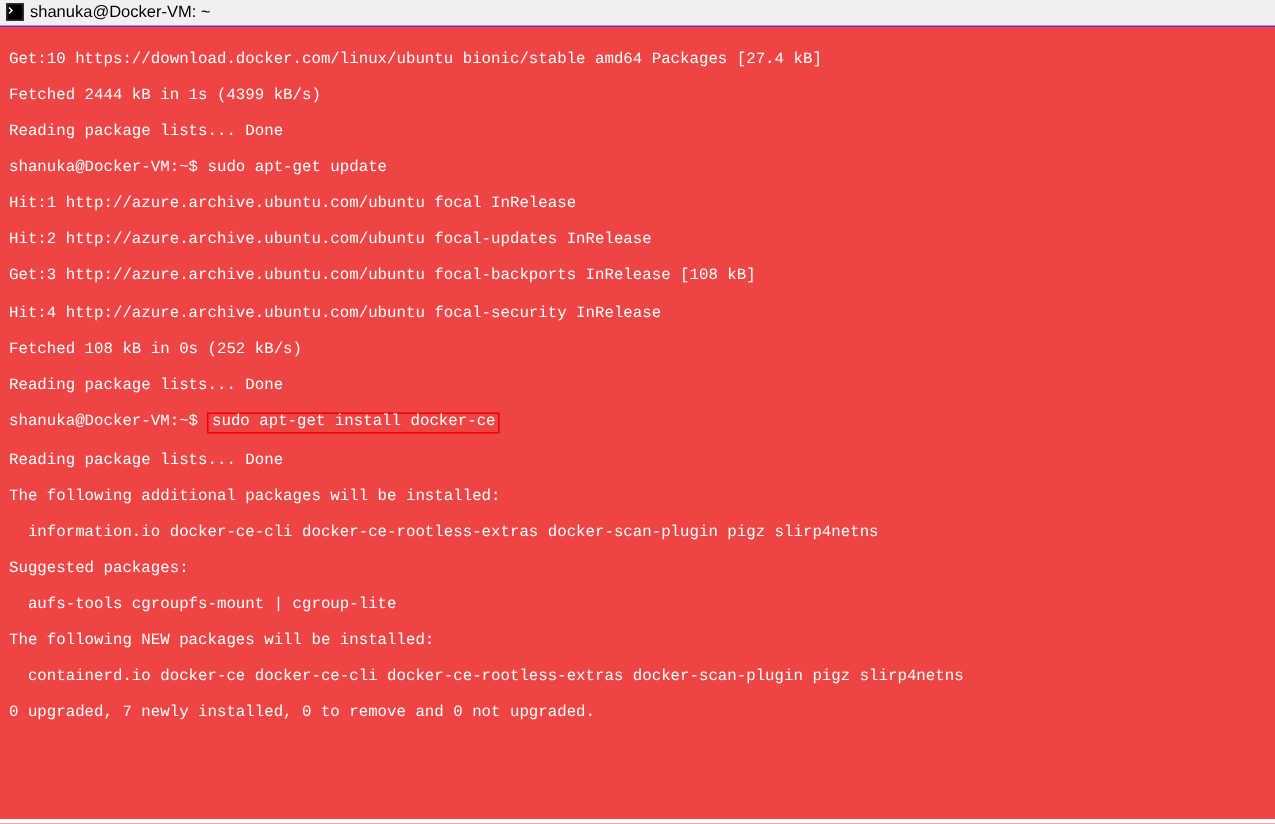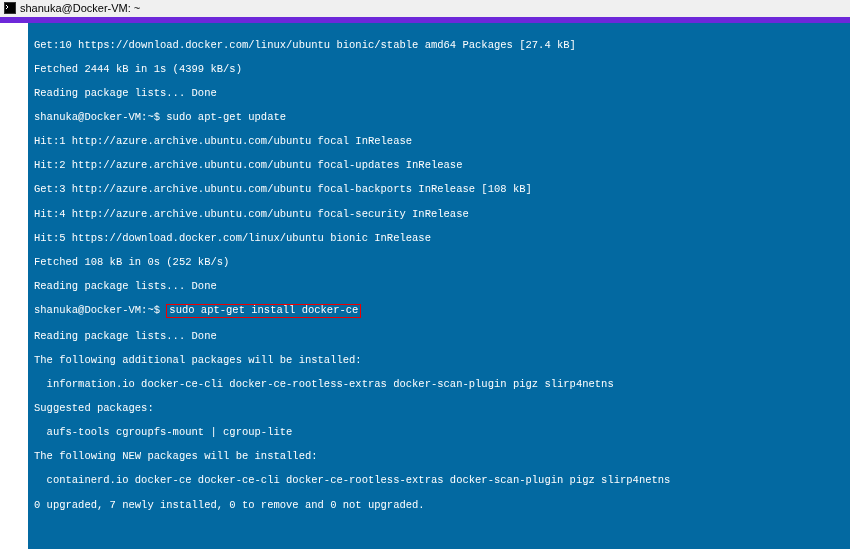--- a/index.html
+++ b/index.html
@@ -6,44 +6,43 @@
       margin: 0;
       padding: 0;
       background: #fff;
       font-family: "Consolas", "Courier New", monospace;
       font-size: 10.5px;
       line-height: 1.15;
       width: 850px;
     }
     .title-bar {
       background: #f0f0f0;
-      border-bottom: 6px solid #6d28d9;
+      border-bottom: 1px solid #6d28d9;
       padding: 2px 4px;
       font-family: sans-serif;
       font-size: 11px;
       color: #000;
       display: flex;
       align-items: center;
       gap: 4px;
     }
     .app-icon {
       width: 12px;
       height: 12px;
       display: inline-flex;
       align-items: center;
     }
     .terminal {
-      background: #0369a1;
+      background: #ef4444;
       color: #fff;
       padding: 4px 6px;
       white-space: pre;
       overflow: hidden;
       height: 528px;
       box-sizing: border-box;
-      margin-left: 28px;
     }
     .line {
       display: block;
     }
     .highlighted {
       border: 1.5px solid #e00;
       padding: 0 2px;
       display: inline-block;
       line-height: 1.1;
     }
@@ -64,21 +63,20 @@
 
 <div class="terminal">
 <span class="line">Get:10 https://download.docker.com/linux/ubuntu bionic/stable amd64 Packages [27.4 kB]</span>
 <span class="line">Fetched 2444 kB in 1s (4399 kB/s)</span>
 <span class="line">Reading package lists... Done</span>
 <span class="line">shanuka@Docker-VM:~$ sudo apt-get update</span>
 <span class="line">Hit:1 http://azure.archive.ubuntu.com/ubuntu focal InRelease</span>
 <span class="line">Hit:2 http://azure.archive.ubuntu.com/ubuntu focal-updates InRelease</span>
 <span class="line">Get:3 http://azure.archive.ubuntu.com/ubuntu focal-backports InRelease [108 kB]</span>
 <span class="line">Hit:4 http://azure.archive.ubuntu.com/ubuntu focal-security InRelease</span>
-<span class="line">Hit:5 https://download.docker.com/linux/ubuntu bionic InRelease</span>
 <span class="line">Fetched 108 kB in 0s (252 kB/s)</span>
 <span class="line">Reading package lists... Done</span>
 <span class="line"><span>shanuka@Docker-VM:~$ </span><span class="highlighted">sudo apt-get install docker-ce</span></span>
 <span class="line">Reading package lists... Done</span>
 <span class="line">The following additional packages will be installed:</span>
 <span class="line">  information.io docker-ce-cli docker-ce-rootless-extras docker-scan-plugin pigz slirp4netns</span>
 <span class="line">Suggested packages:</span>
 <span class="line">  aufs-tools cgroupfs-mount | cgroup-lite</span>
 <span class="line">The following NEW packages will be installed:</span>
 <span class="line">  containerd.io docker-ce docker-ce-cli docker-ce-rootless-extras docker-scan-plugin pigz slirp4netns</span>

